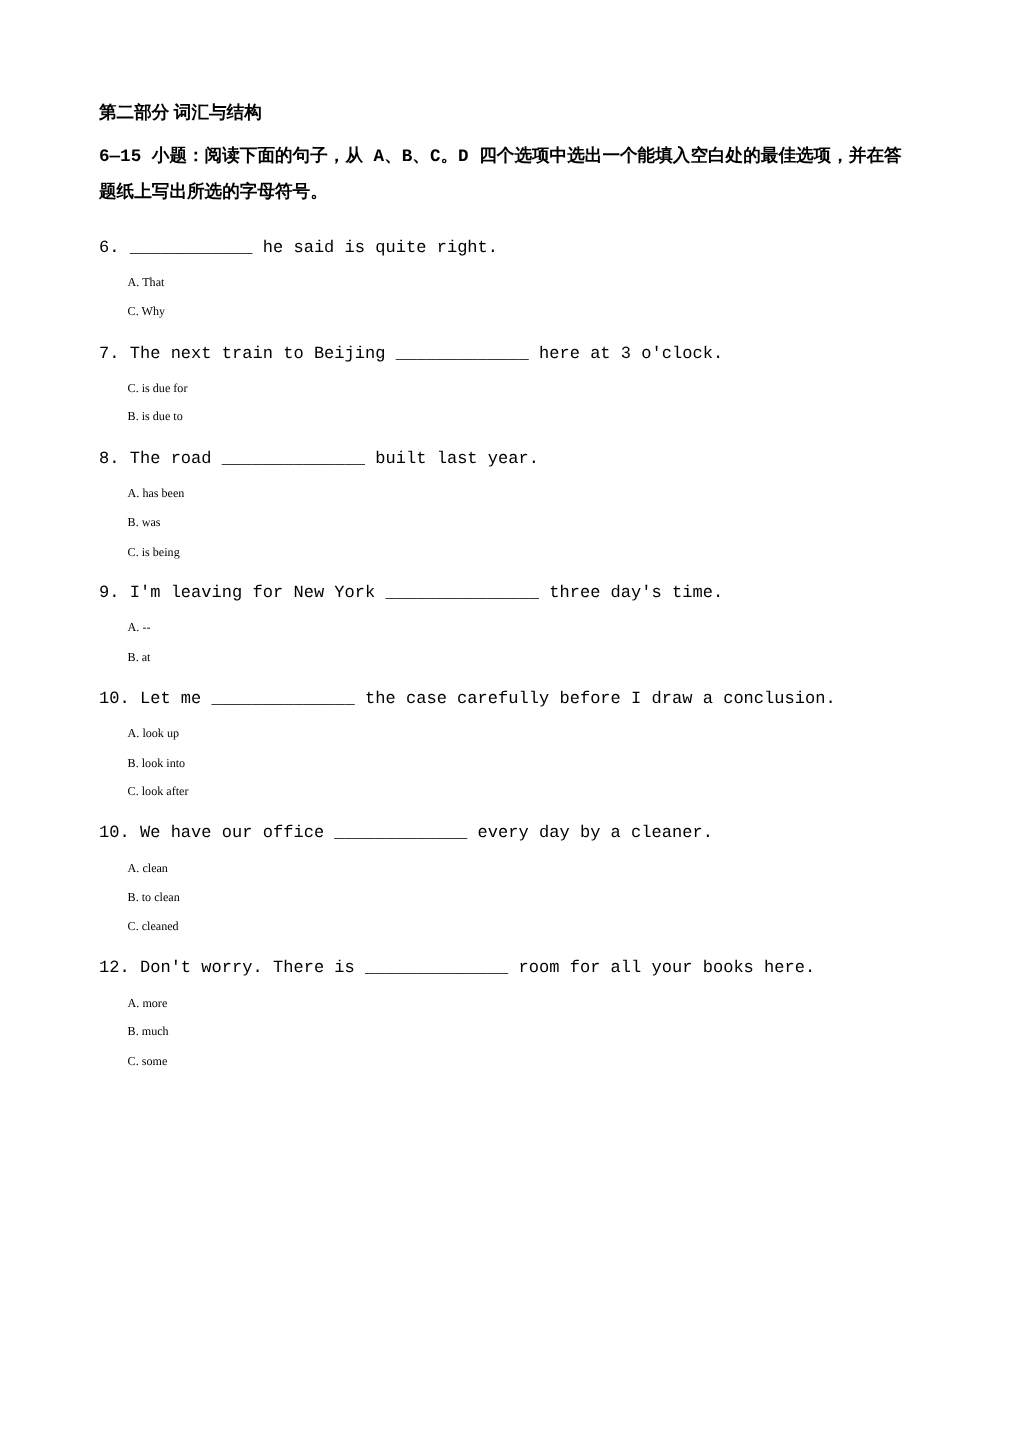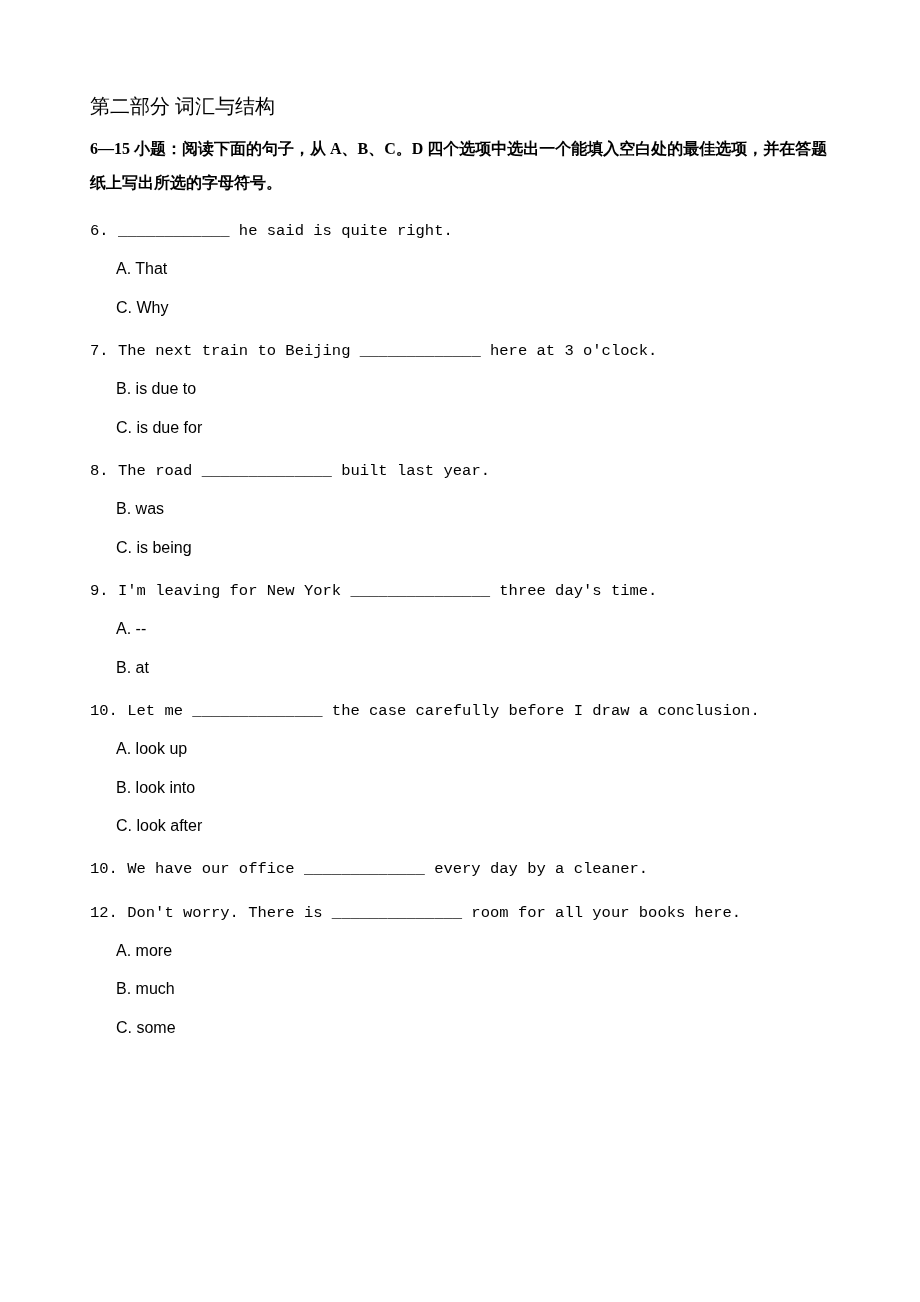--- a/index.html
+++ b/index.html
@@ -7,45 +7,46 @@
       padding: 0;
       background: #fff;
       font-family: "SimSun", "宋体", serif;
       width: 920px;
     }
     .page {
       padding: 90px 90px 40px 90px;
       box-sizing: border-box;
     }
     .header-line {
-      font-weight: normal;
-      font-size: 20px;
+      font-weight: bold;
+      font-size: 16px;
       line-height: 1.6;
       margin-bottom: 10px;
     }
     .instructions {
       font-weight: bold;
       font-size: 16px;
       line-height: 2.1;
       margin-bottom: 14px;
+      font-family: Liberation Mono, monospace;
     }
     .question {
       margin-bottom: 6px;
     }
     .q-stem {
       font-family: "Courier New", "SimSun", monospace;
       font-size: 15.5px;
       line-height: 2.4;
     }
     .options {
       padding-left: 26px;
     }
     .option {
-      font-family: Liberation Sans, sans-serif;
-      font-size: 16px;
+      font-family: Liberation Serif, serif;
+      font-size: 11px;
       line-height: 2.4;
     }
   </style>
 </head>
 <body>
 
 <div class="page">
 
   <div class="header-line">第二部分  词汇与结构</div>
 
@@ -61,31 +62,32 @@
       <div class="option"><span>C.</span> <span>Why</span></div>
     </div>
   </div>
 
   <div class="question">
     <div class="q-stem">
       <span>7.</span>
       <span>The next train to Beijing _____________ here at 3 o'clock.</span>
     </div>
     <div class="options">
+      <div class="option"><span>C.</span> <span>is due for</span></div>
       <div class="option"><span>B.</span> <span>is due to</span></div>
-      <div class="option"><span>C.</span> <span>is due for</span></div>
     </div>
   </div>
 
   <div class="question">
     <div class="q-stem">
       <span>8.</span>
       <span>The road ______________ built last year.</span>
     </div>
     <div class="options">
+      <div class="option"><span>A.</span> <span>has been</span></div>
       <div class="option"><span>B.</span> <span>was</span></div>
       <div class="option"><span>C.</span> <span>is being</span></div>
     </div>
   </div>
 
   <div class="question">
     <div class="q-stem">
       <span>9.</span>
       <span>I'm leaving for New York _______________ three day's time.</span>
     </div>
@@ -105,20 +107,25 @@
       <div class="option"><span>B.</span> <span>look into</span></div>
       <div class="option"><span>C.</span> <span>look after</span></div>
     </div>
   </div>
 
   <div class="question">
     <div class="q-stem">
       <span>10.</span>
       <span>We have our office _____________ every day by a cleaner.</span>
     </div>
+    <div class="options">
+      <div class="option"><span>A.</span> <span>clean</span></div>
+      <div class="option"><span>B.</span> <span>to clean</span></div>
+      <div class="option"><span>C.</span> <span>cleaned</span></div>
+    </div>
   </div>
 
   <div class="question">
     <div class="q-stem">
       <span>12.</span>
       <span>Don't worry. There is ______________ room for all your books here.</span>
     </div>
     <div class="options">
       <div class="option"><span>A.</span> <span>more</span></div>
       <div class="option"><span>B.</span> <span>much</span></div>

